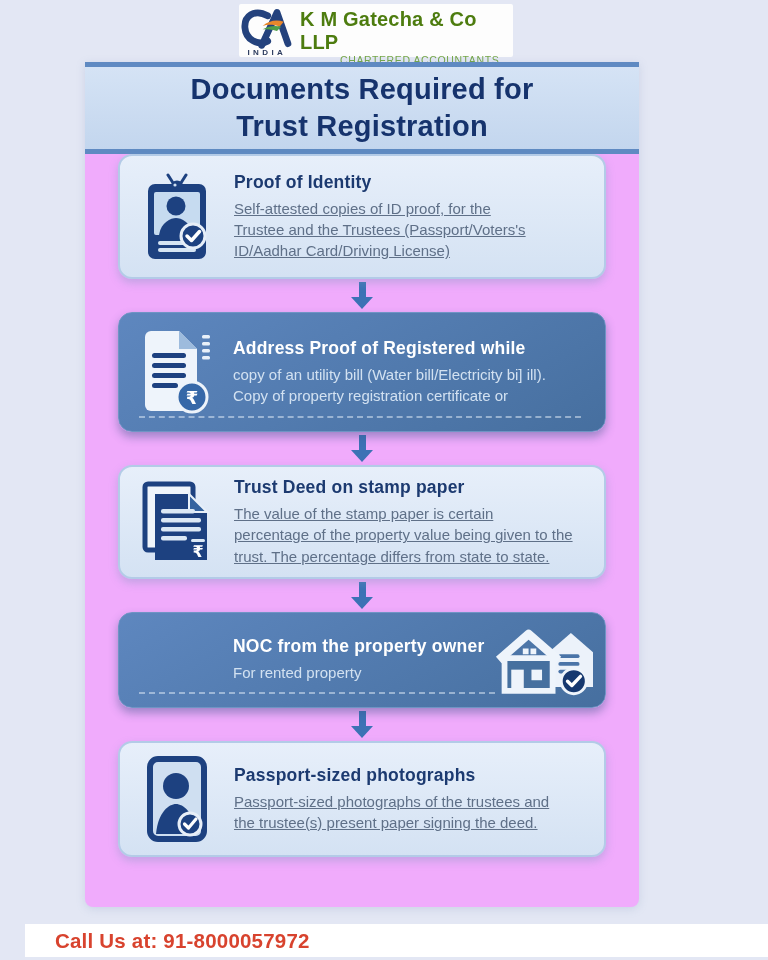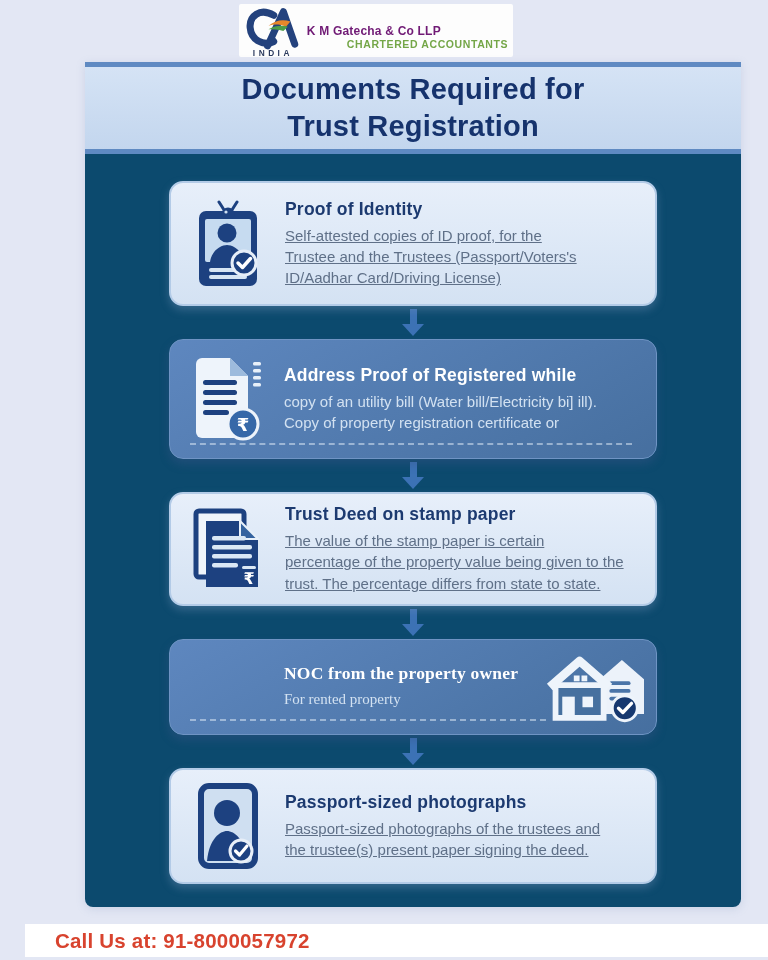--- a/index.html
+++ b/index.html
@@ -11,40 +11,40 @@
     overflow:hidden;
   }
 
   
   .logo-band {
     position:absolute; left:239px; top:4px; width:274px; height:53px;
     background:#fdfdfd; display:flex; align-items:center; justify-content:center;
     gap:7px; border-radius:2px;
   }
   .logo-text { display:flex; flex-direction:column; line-height:1.15; }
-  .company   { font-size:12px; font-weight:bold; color:#701a75; letter-spacing:.2px;margin-top:14px; }
-  .tagline   { font-size:10.5px; font-weight:bold; color:#74a647; letter-spacing:.6px;padding-left:40px; }
+  .company   { font-size:20px; font-weight:bold; color:#4d7c0f; letter-spacing:.2px;margin-top:14px; }
+  .tagline   { font-size:10.5px; font-weight:normal; color:#74a647; letter-spacing:.6px;padding-left:40px; }
 
   
   .panel {
-    position:absolute; left:85px; top:62px; width:656px; height:845px;
-    background:#0c4a6e; border-radius:0 0 8px 8px;
+    position:absolute; left:85px; top:62px; width:554px; height:845px;
+    background:#f0abfc; border-radius:0 0 8px 8px;
     box-shadow:0 2px 8px rgba(130,150,190,.25);
   }
   .title-band {
     height:92px; background:linear-gradient(180deg,#d5e3f5,#c3d6ee);
     border-top:5px solid #5f8ac2; border-bottom:5px solid #5f8ac2;
     display:flex; flex-direction:column; align-items:center; justify-content:center;
   }
   .title-band .t-line {
     font-size:29px; font-weight:bold; color:#16336d; line-height:1.26; letter-spacing:.2px;
   }
 
   
-  .cards { padding-top:27px; display:flex; flex-direction:column; align-items:center;justify-content:center; }
+  .cards { display:flex; flex-direction:column; align-items:center;justify-content:center; }
   .card {
     width:488px; border-radius:14px; position:relative;
     display:flex; align-items:center;
   }
   .card.light {
     background:linear-gradient(180deg,#e7effa,#d4e2f3);
     border:2px solid #b3cbe7;
     box-shadow:0 4px 9px rgba(120,150,190,.38);
   }
   .card.blue {
@@ -59,21 +59,21 @@
   .card.light .card-title { color:#1c3a70; }
   .card.blue  .card-title { color:#ffffff; }
   .card-line { font-size:15px; line-height:1.42; }
   .card.light .card-line { color:#5f7088;text-decoration:underline; }
   .card.blue  .card-line { color:#d2e1f1; }
   .dashed-divider {
     position:absolute; bottom:13px; left:20px; right:24px;
     border-top:2px dashed rgba(230,240,250,.5);
   }
   .card.noc .dashed-divider { right:110px; }
-  .card.noc .card-text { padding-left:114px;font-family:Liberation Serif, serif; }
+  .card.noc .card-text { padding-left:114px; }
   .card.noc .right-icon { position:absolute; right:12px; top:10px; }
 
   
   .arrow { height:33px; display:flex; flex-direction:column; align-items:center; justify-content:center; }
   .arrow .stem { width:7px; height:15px; background:#3c72b5; }
   .arrow .head {
     width:0; height:0;
     border-left:11px solid transparent; border-right:11px solid transparent;
     border-top:12px solid #3c72b5;
   }

